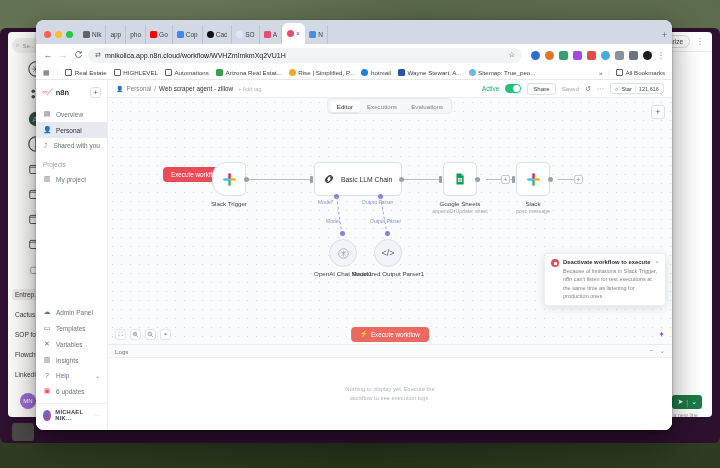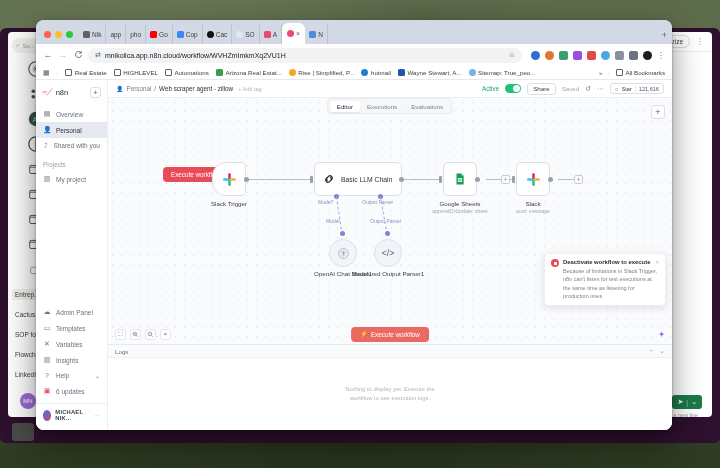--- a/index.html
+++ b/index.html
@@ -120,21 +120,21 @@
   .bm-right{ margin-left:auto; display:flex; align-items:center; gap:6px; }
 
   
   #n8n{ display:flex; height:350px; background:#fff; }
   .n8n-side{
     width:72px; background:#fff; border-right:1px solid #ebeef2;
     display:flex; flex-direction:column; padding:5px 0;
   }
   .n8n-logo{ display:flex; align-items:center; gap:4px; padding:2px 6px 8px; }
   .logo-mark{ font-size:9px; color:#ea4b71; letter-spacing:-1px; }
-  .logo-text{ font-size:7.5px; font-weight:normal; color:#2d2e3a; }
+  .logo-text{ font-size:7.5px; font-weight:bold; color:#2d2e3a; }
   .plusbox{
     margin-left:auto; width:11px;height:11px;border:1px solid #dbdfe7;border-radius:3px;
     display:flex;align-items:center;justify-content:center;font-size:8px;color:#5c6270;
   }
   .sideitem{
     display:flex; align-items:center; gap:5px; padding:4px 7px;
     font-size:6.5px; color:#6b7280; white-space:nowrap;
   }
   .sideitem.sel{ background:#e6e9f0; color:#2d2e3a; }
   .sideitem .si{ width:8px; text-align:center; font-size:7px; }

